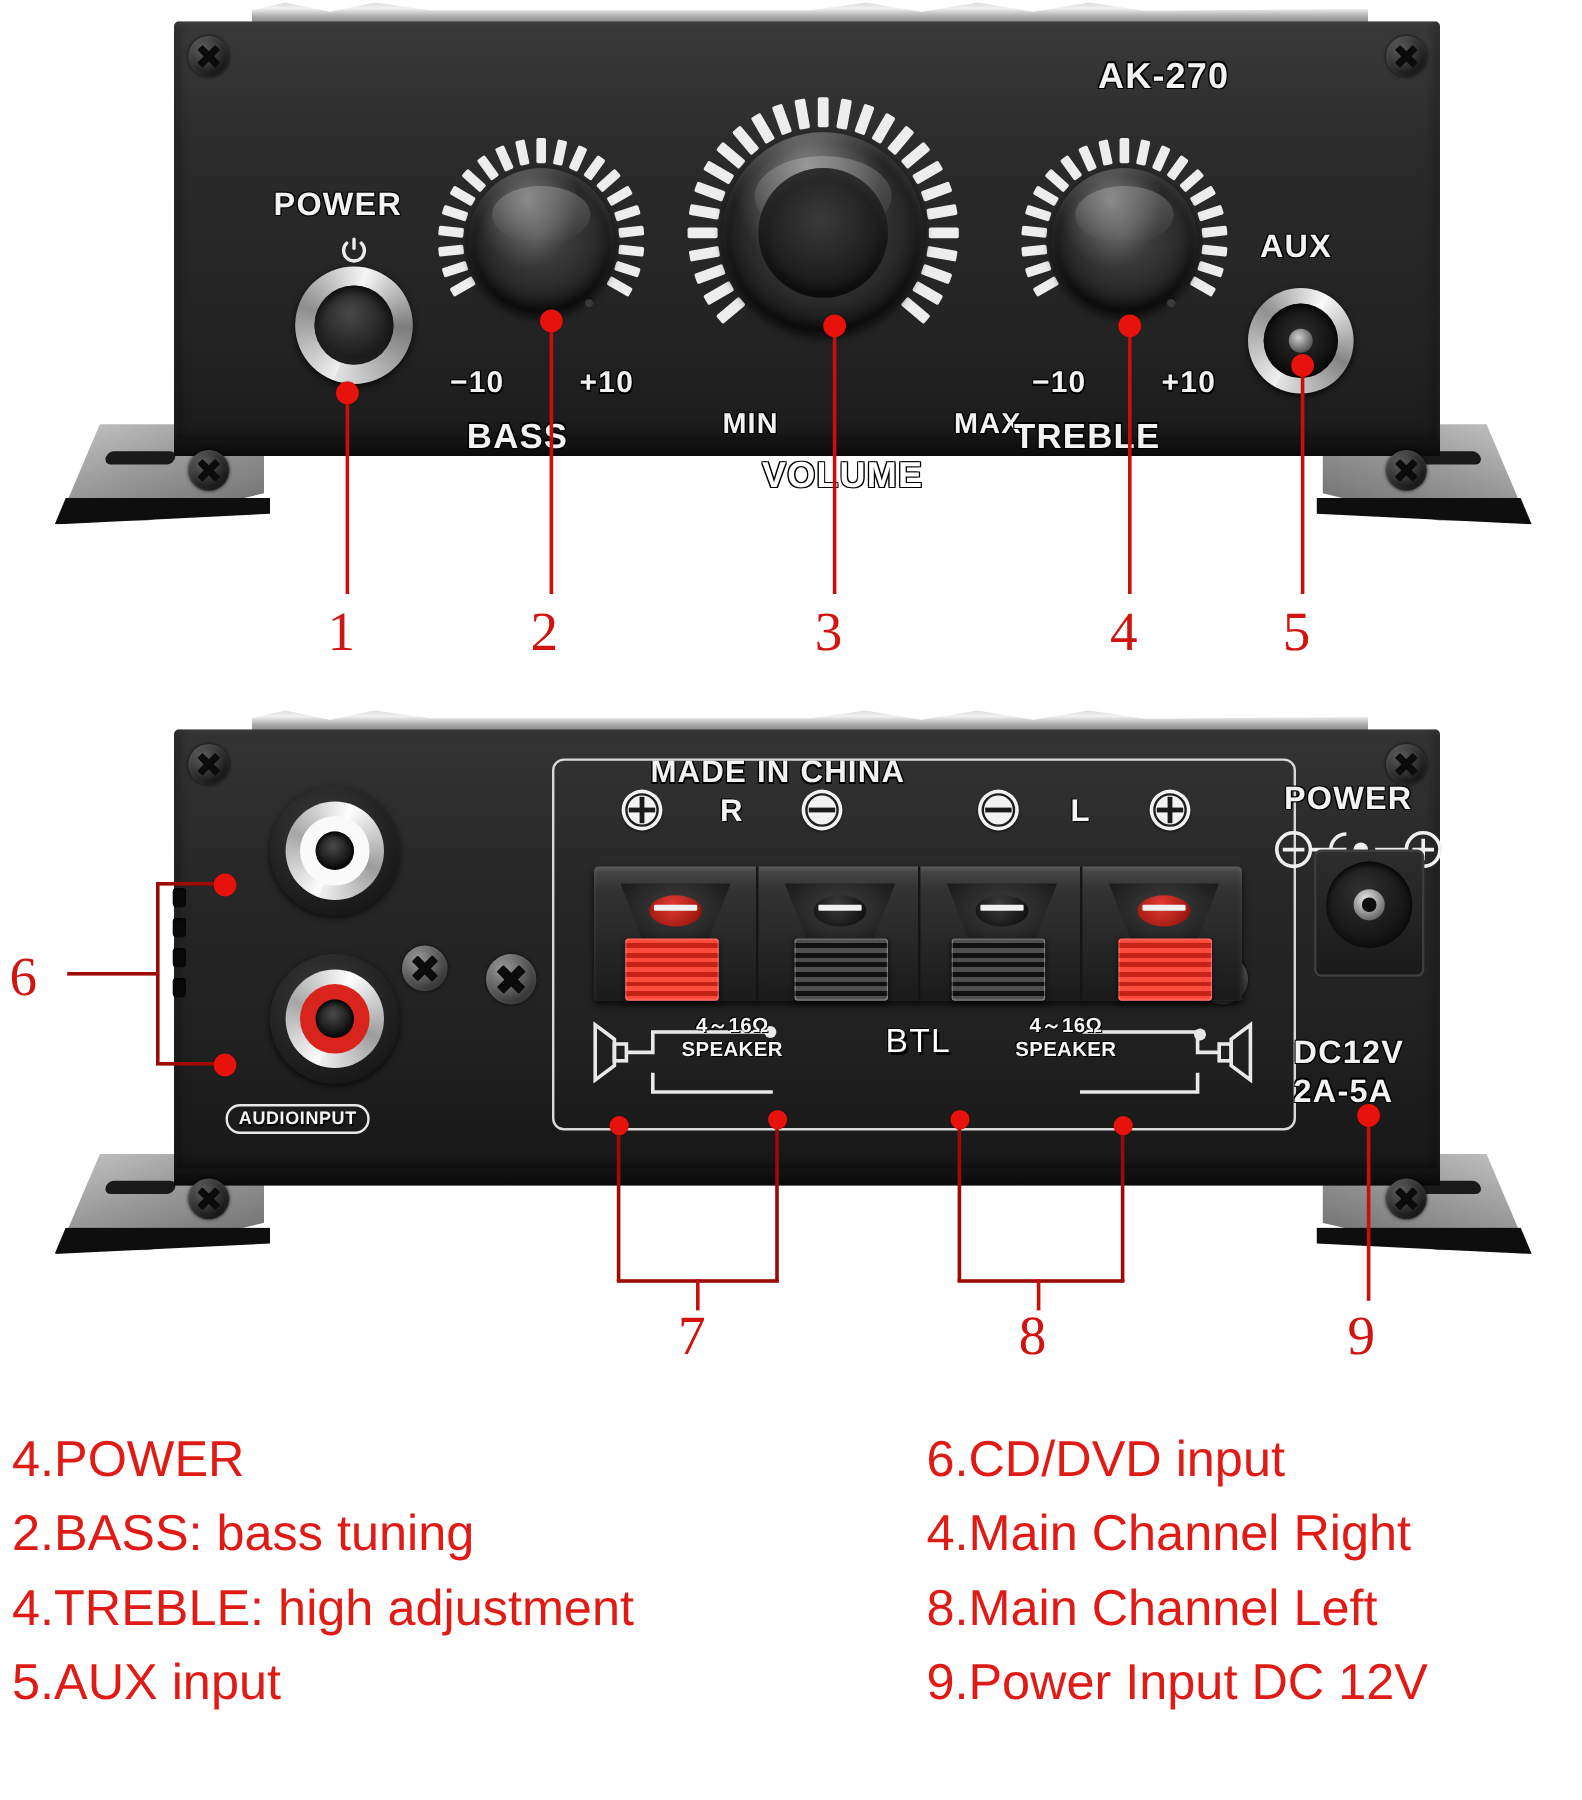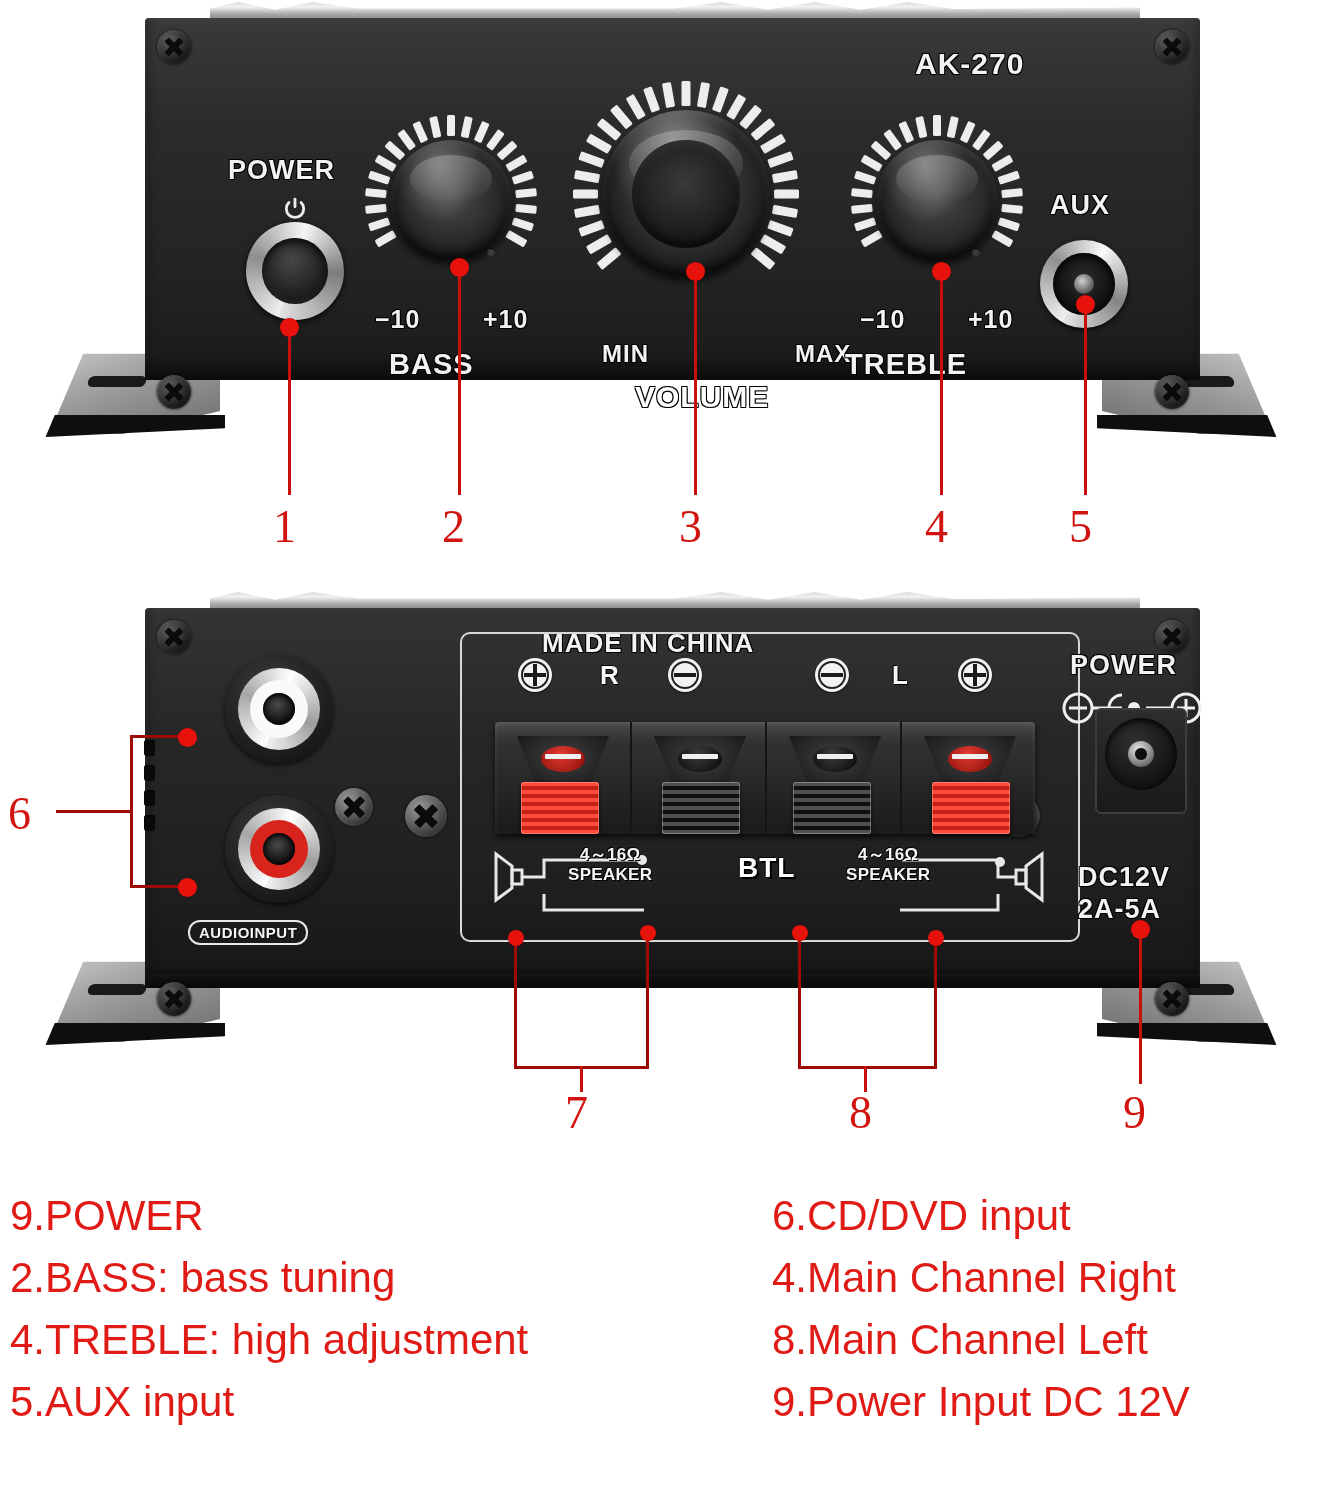--- a/index.html
+++ b/index.html
@@ -233,21 +233,21 @@
   }
 
   
   .spk-wrap{ position:absolute; }
   .spk-label{
     position:absolute; color:#f6f6f6; font-weight:bold; text-align:center;
     font-size:17px; line-height:18px; letter-spacing:.3px;
     text-shadow:1px 1px 0 #000,-1px -1px 0 #000; white-space:nowrap;
   }
   .btl-label{
-    position:absolute; color:#ffffff; font-weight:bold; font-size:28px;
+    position:absolute; color:#ffffff; font-weight:normal; font-size:28px;
     letter-spacing:1px; text-shadow:2px 2px 0 #000,-1px -1px 0 #000;
   }
 
   
   .dcjack-plate{
     position:absolute; left:1055px; top:118px; width:92px; height:106px;
     background:linear-gradient(180deg,#2d2d2d,#1a1a1a);
     border:2px solid #3d3d3d; border-radius:6px;
   }
   .dcjack-outer{
@@ -754,21 +754,21 @@
 <div class="chline" style="left:798px; top:1066px; width:139px;"></div>
 <div class="cline" style="left:864px; top:1066px; height:26px;"></div>
 <div class="cnum" style="left:849px; top:1086px;">8</div>
 
 <div class="cdot" style="left:1131px; top:920px;"></div>
 <div class="cline" style="left:1139px; top:932px; height:152px;"></div>
 <div class="cnum" style="left:1123px; top:1086px;">9</div>
 
 <div id="legend">
   <div class="legend-col" style="left:10px; top:0px;">
-    <div class="legend-item">9.POWER</div>
+    <div class="legend-item">4.POWER</div>
     <div class="legend-item">2.BASS: bass tuning</div>
     <div class="legend-item">4.TREBLE: high adjustment</div>
     <div class="legend-item">5.AUX input</div>
   </div>
   <div class="legend-col" style="left:772px; top:0px;">
     <div class="legend-item">6.CD/DVD input</div>
     <div class="legend-item">4.Main Channel Right</div>
     <div class="legend-item">8.Main Channel Left</div>
     <div class="legend-item">9.Power Input DC 12V</div>
   </div>

